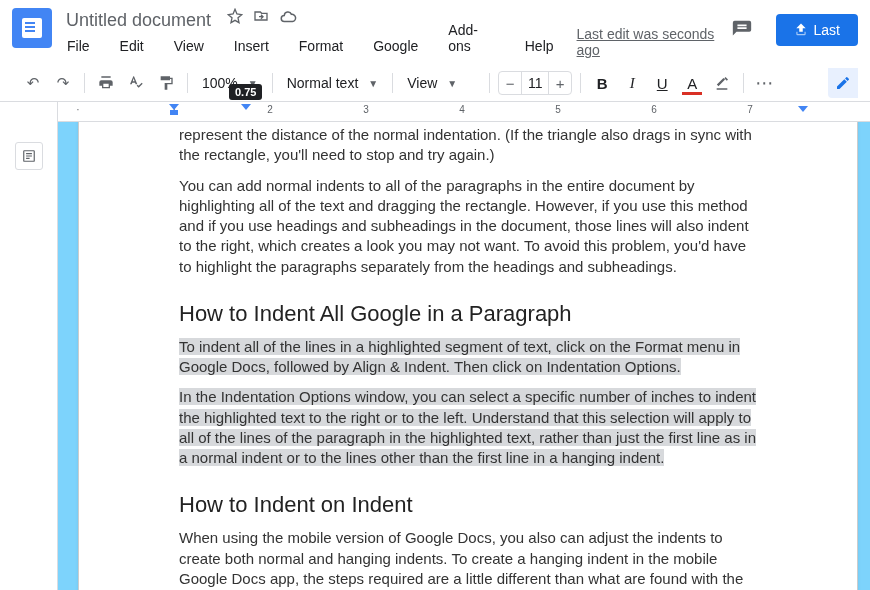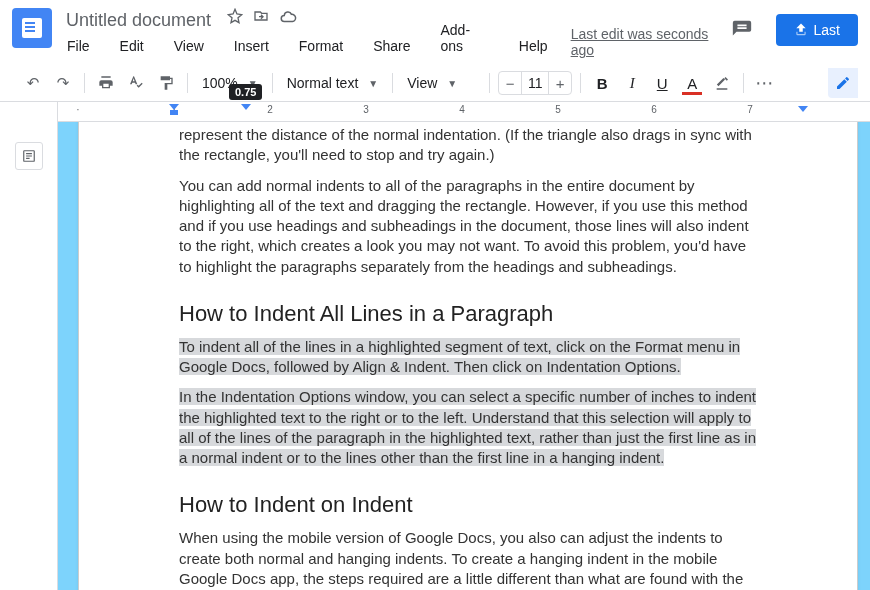--- a/index.html
+++ b/index.html
@@ -314,21 +314,21 @@
             <path d="M18 18H7a4 4 0 010-8 5 5 0 019.6-1.5A4 4 0 0118 18z"></path>
           </svg>
       </span>
     </div>
     <div class="menu-row">
       <span class="menu-item">File</span>
       <span class="menu-item">Edit</span>
       <span class="menu-item">View</span>
       <span class="menu-item">Insert</span>
       <span class="menu-item">Format</span>
-      <span class="menu-item">Share</span>
+      <span class="menu-item">Google</span>
       <span class="menu-item">Add-ons</span>
       <span class="menu-item">Help</span>
       <span class="last-edit">Last edit was seconds ago</span>
     </div>
   </div>
   <div class="header-right">
     <div class="comments-btn">
       <svg width="22" height="22" viewBox="0 0 24 24" fill="#5f6368">
           <path d="M20 2H4a2 2 0 00-2 2v14l4-4h14a2 2 0 002-2V4a2 2 0 00-2-2zM7 9h10v2H7zm0-3h10v2H7z"></path>
         </svg>
@@ -439,20 +439,20 @@
 
       <div class="right-margin-marker" style="left:720px"></div>
     </div>
   </div>
 
   <div class="doc-scroll">
     <div class="drag-guide" style="left:188px"></div>
     <div class="page">
       <p>represent the distance of the normal indentation. (If the triangle also drags in sync with the rectangle, you'll need to stop and try again.)</p>
       <p>You can add normal indents to all of the paragraphs in the entire document by highlighting all of the text and dragging the rectangle. However, if you use this method and if you use headings and subheadings in the document, those lines will also indent to the right, which creates a look you may not want. To avoid this problem, you'd have to highlight the paragraphs separately from the headings and subheadings.</p>
-      <h2>How to Indent All Lines in a Paragraph</h2>
+      <h2>How to Indent All Google in a Paragraph</h2>
       <p><span class="sel">To indent all of the lines in a highlighted segment of text, click on the Format menu in Google Docs, followed by Align &amp; Indent. Then click on Indentation Options.</span></p>
       <p><span class="sel">In the Indentation Options window, you can select a specific number of inches to indent the highlighted text to the right or to the left. Understand that this selection will apply to all of the lines of the paragraph in the highlighted text, rather than just the first line as in a normal indent or to the lines other than the first line in a hanging indent.</span></p>
       <h2>How to Indent on Indent</h2>
       <p>When using the mobile version of Google Docs, you also can adjust the indents to create both normal and hanging indents. To create a hanging indent in the mobile Google Docs app, the steps required are a little different than what are found with the web browser version of Google Docs</p>
     </div>
   </div>
 </div>
 
 </body></html>

